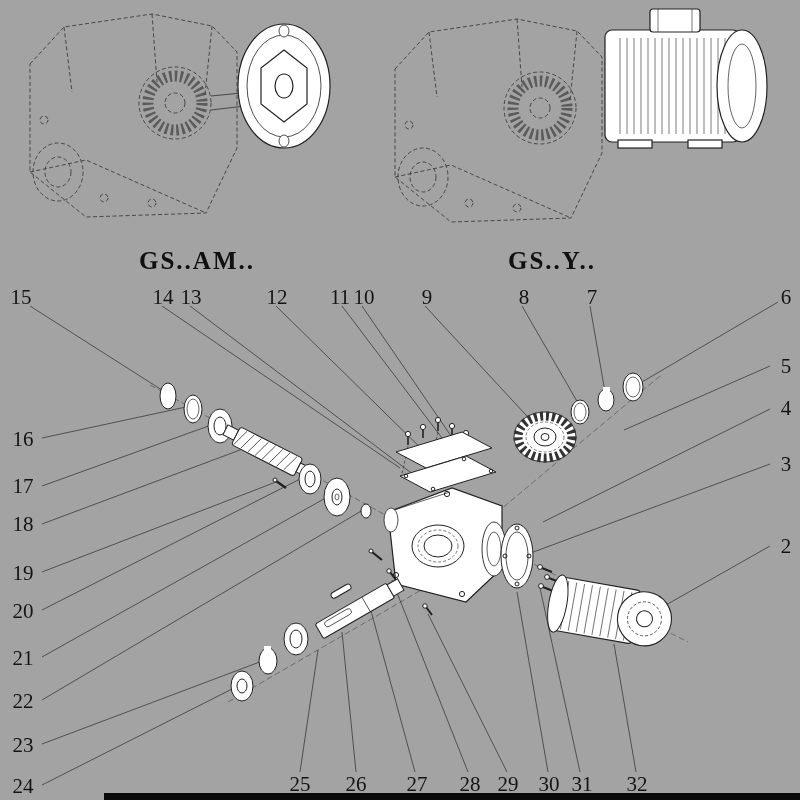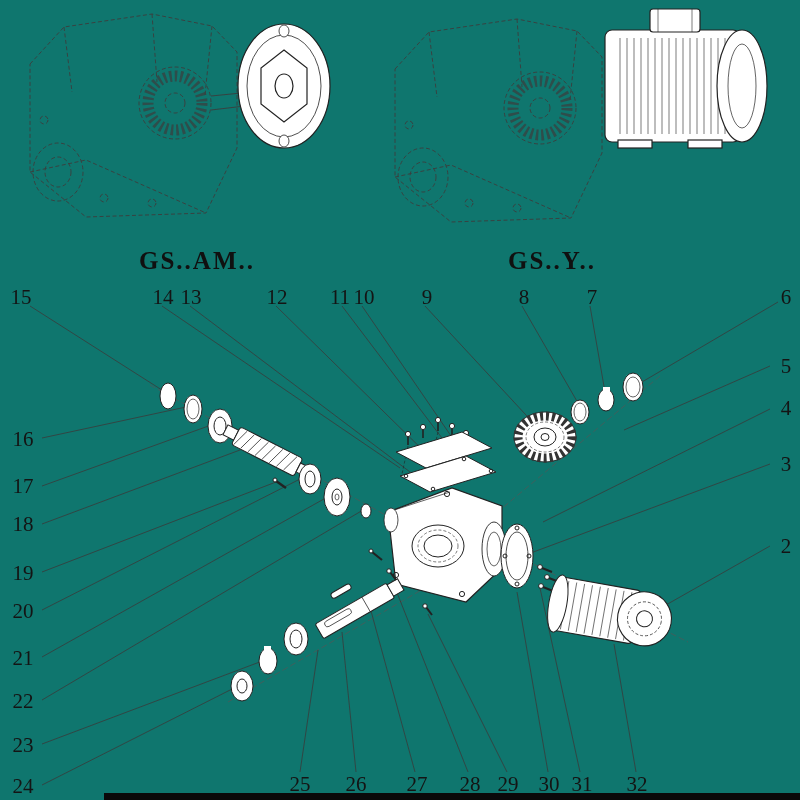--- a/index.html
+++ b/index.html
@@ -1,16 +1,16 @@
 <!DOCTYPE html>
 <html><head>
 <meta charset="utf-8">
 <style>
   html,body{margin:0;padding:0;background:#fff;}
-  .page{width:800px;height:800px;position:relative;background:#0f766e;overflow:hidden;
+  .page{width:800px;height:800px;position:relative;background:#a3a3a3;overflow:hidden;
         font-family:"Liberation Serif",serif;text-decoration:underline;}
   svg{display:block;}
   .callout{font:21px "Liberation Serif",serif;fill:#141414;}
   .model-label{font:700 25px "Liberation Serif",serif;fill:#101010;letter-spacing:2px;}
 </style>
 </head>
 <body>
 
 <div class="page">
 <svg width="800" height="800" viewBox="0 0 800 800">

